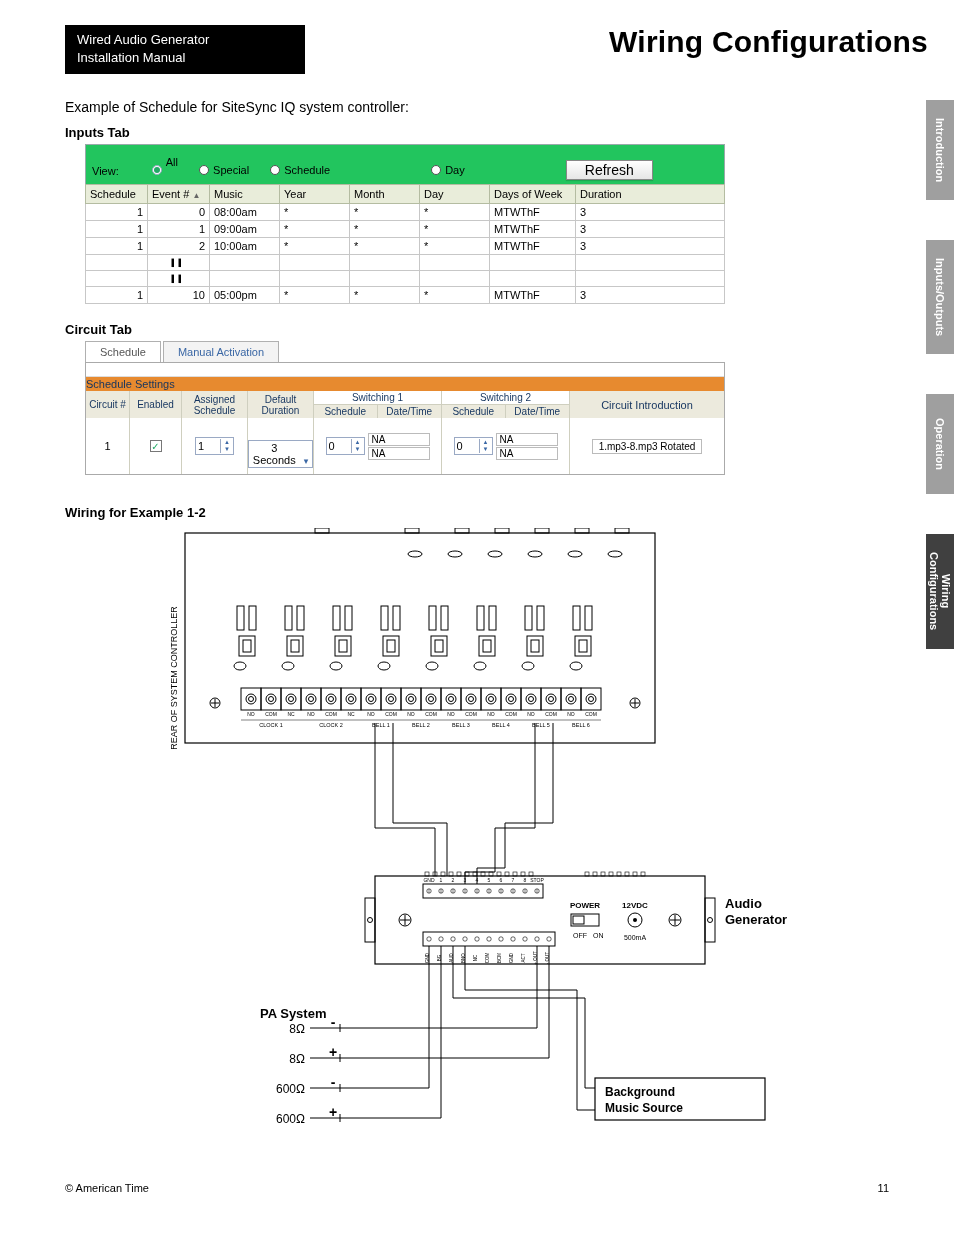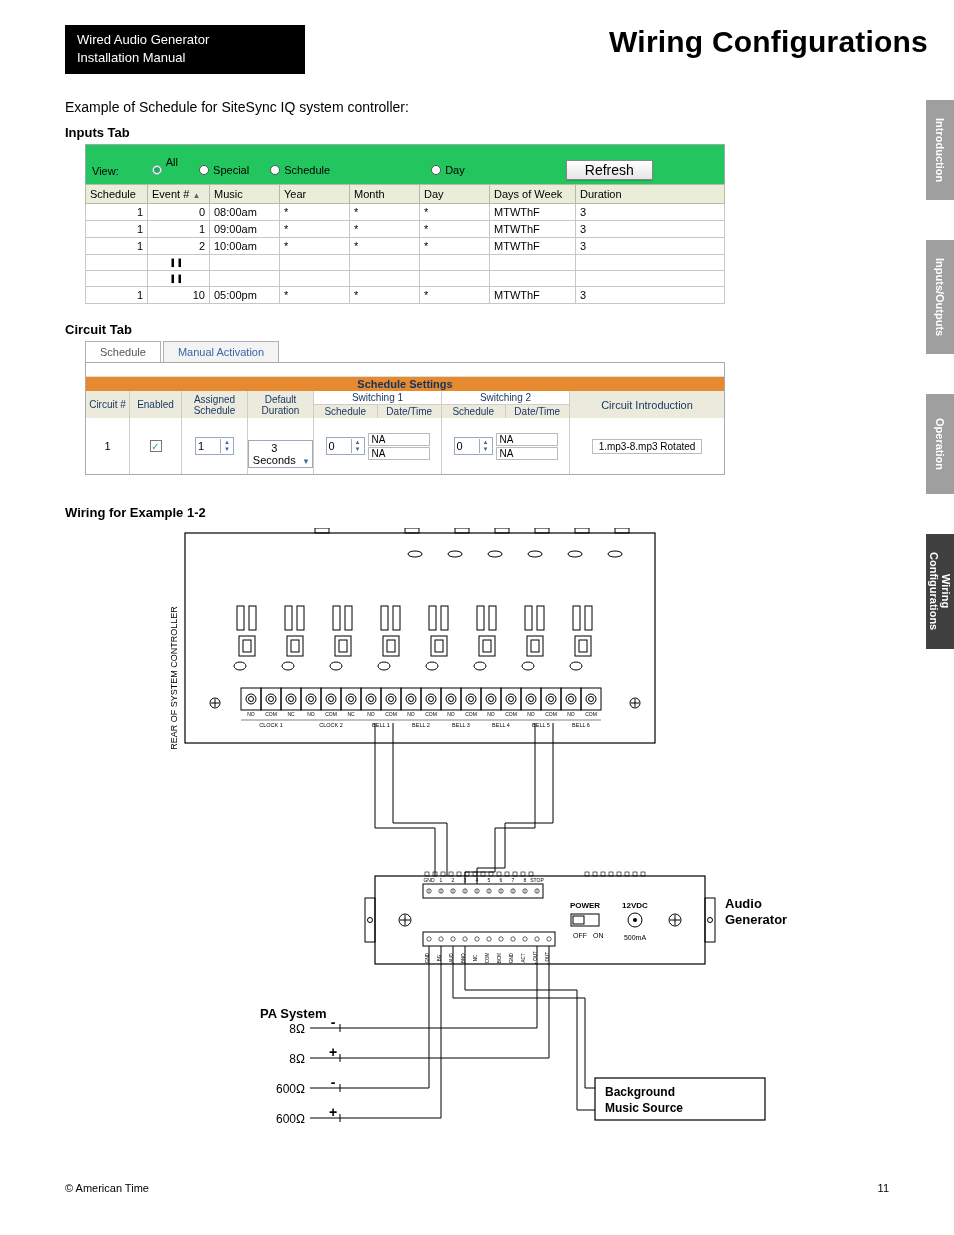--- a/index.html
+++ b/index.html
@@ -54,21 +54,21 @@
   }
   .event-table td.cell.r { text-align: right; }
   .circuit-wrap { margin-left: 20px; width: 640px; font-size: 11px; }
   .circuit-tabs { display: flex; }
   .ctab {
     border: 1px solid #b0b0b0; border-bottom: none; padding: 4px 14px; font-size: 11px;
     color: #3a67a5; background: #f3f3f3; margin-right: 2px;
   }
   .ctab.active { background: #fff; color:#555; }
   .circuit-box { border: 1px solid #aaa; }
-  .orange-bar { background: #e78a2f; color: #14345f; font-size: 11px; text-align: center; padding: 1px 0; font-weight:700; }
+  .orange-bar { background: #e78a2f; color: #14345f; font-size: 11px; padding: 1px 0; font-weight:400; }
   .circuit-head-row { display: flex; background: #eceadd; font-size: 10px; color: #14345f; }
   .ch { border-right: 1px solid #cfcfbf; padding: 2px 2px; text-align: center; display:flex; flex-direction:column; justify-content:center; }
   .ch.n { width: 44px; }
   .ch.en { width: 52px; }
   .ch.as { width: 66px; }
   .ch.dd { width: 66px; }
   .ch.sw { width: 128px; padding:0; }
   .ch.cd { flex: 1; border-right:none; }
   .sw-top { background:#ffffff; font-size:10px; border-bottom:1px solid #cfcfbf; padding:1px 0;}
   .sw-bot { display:flex; }

